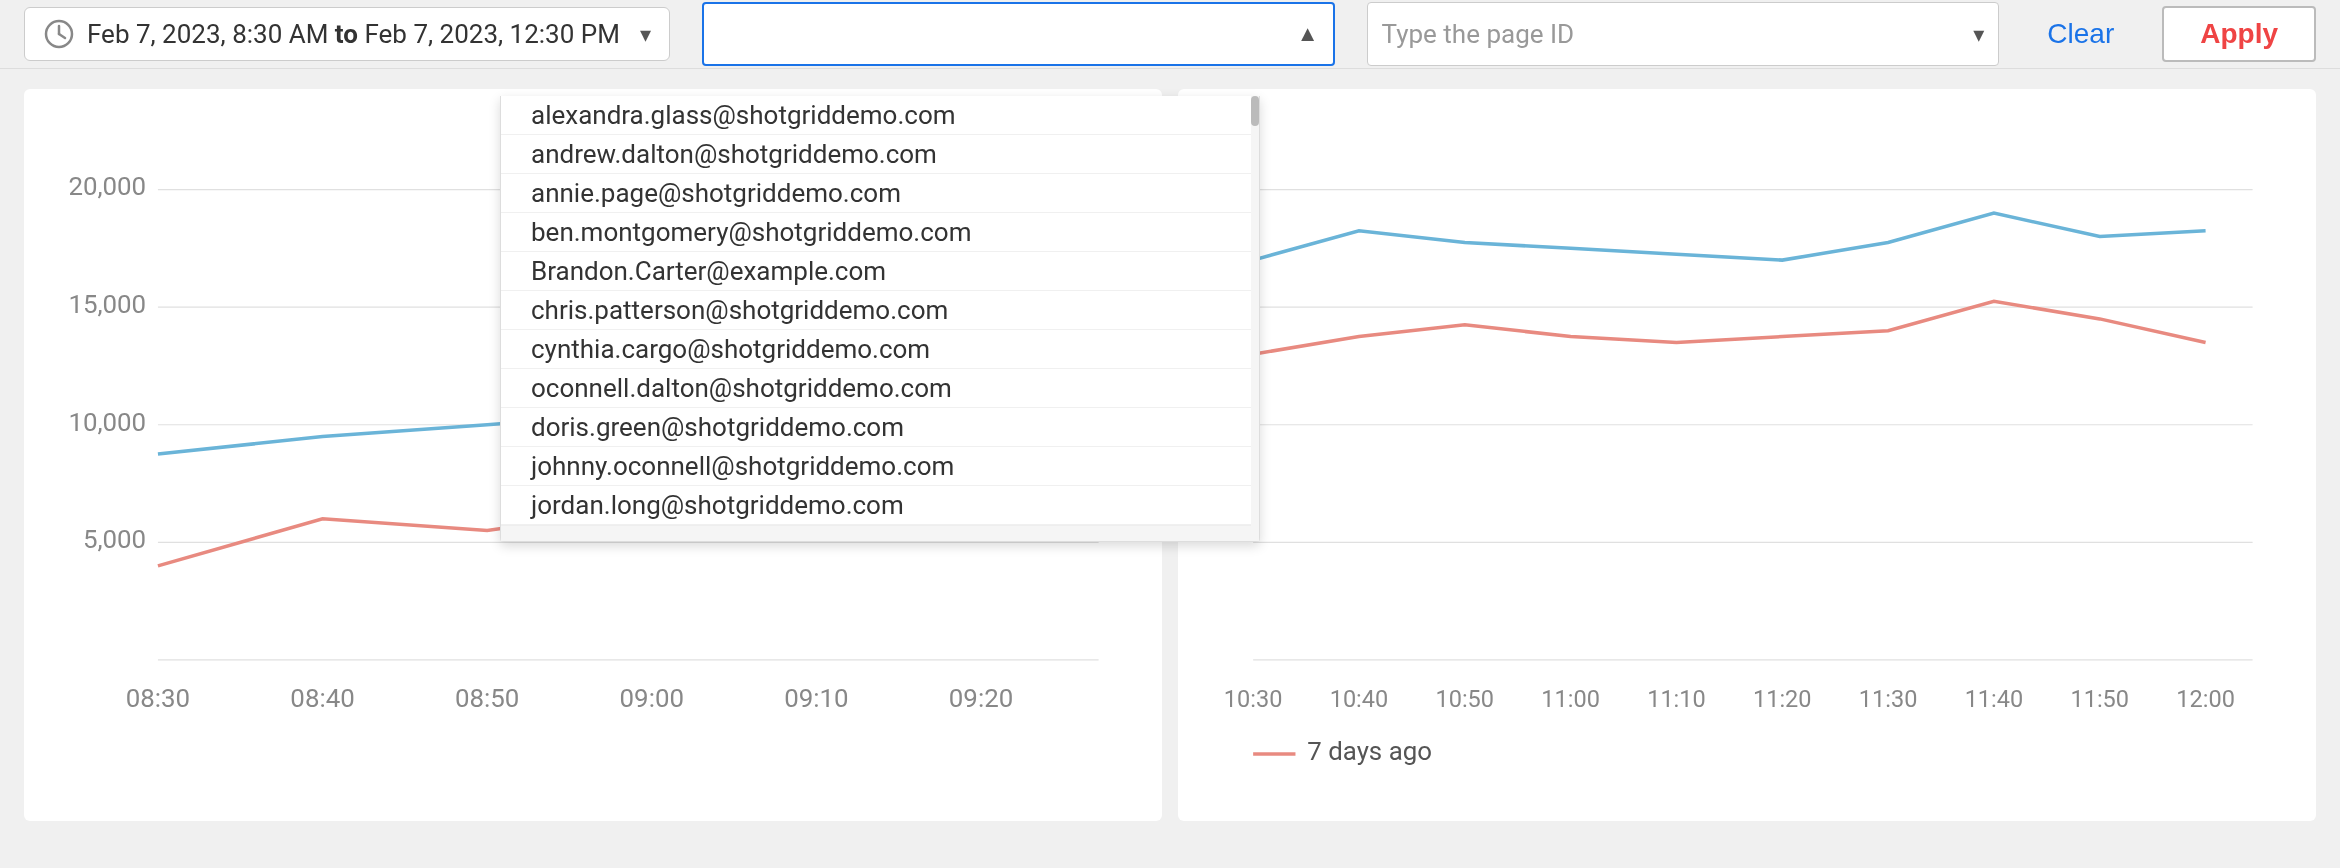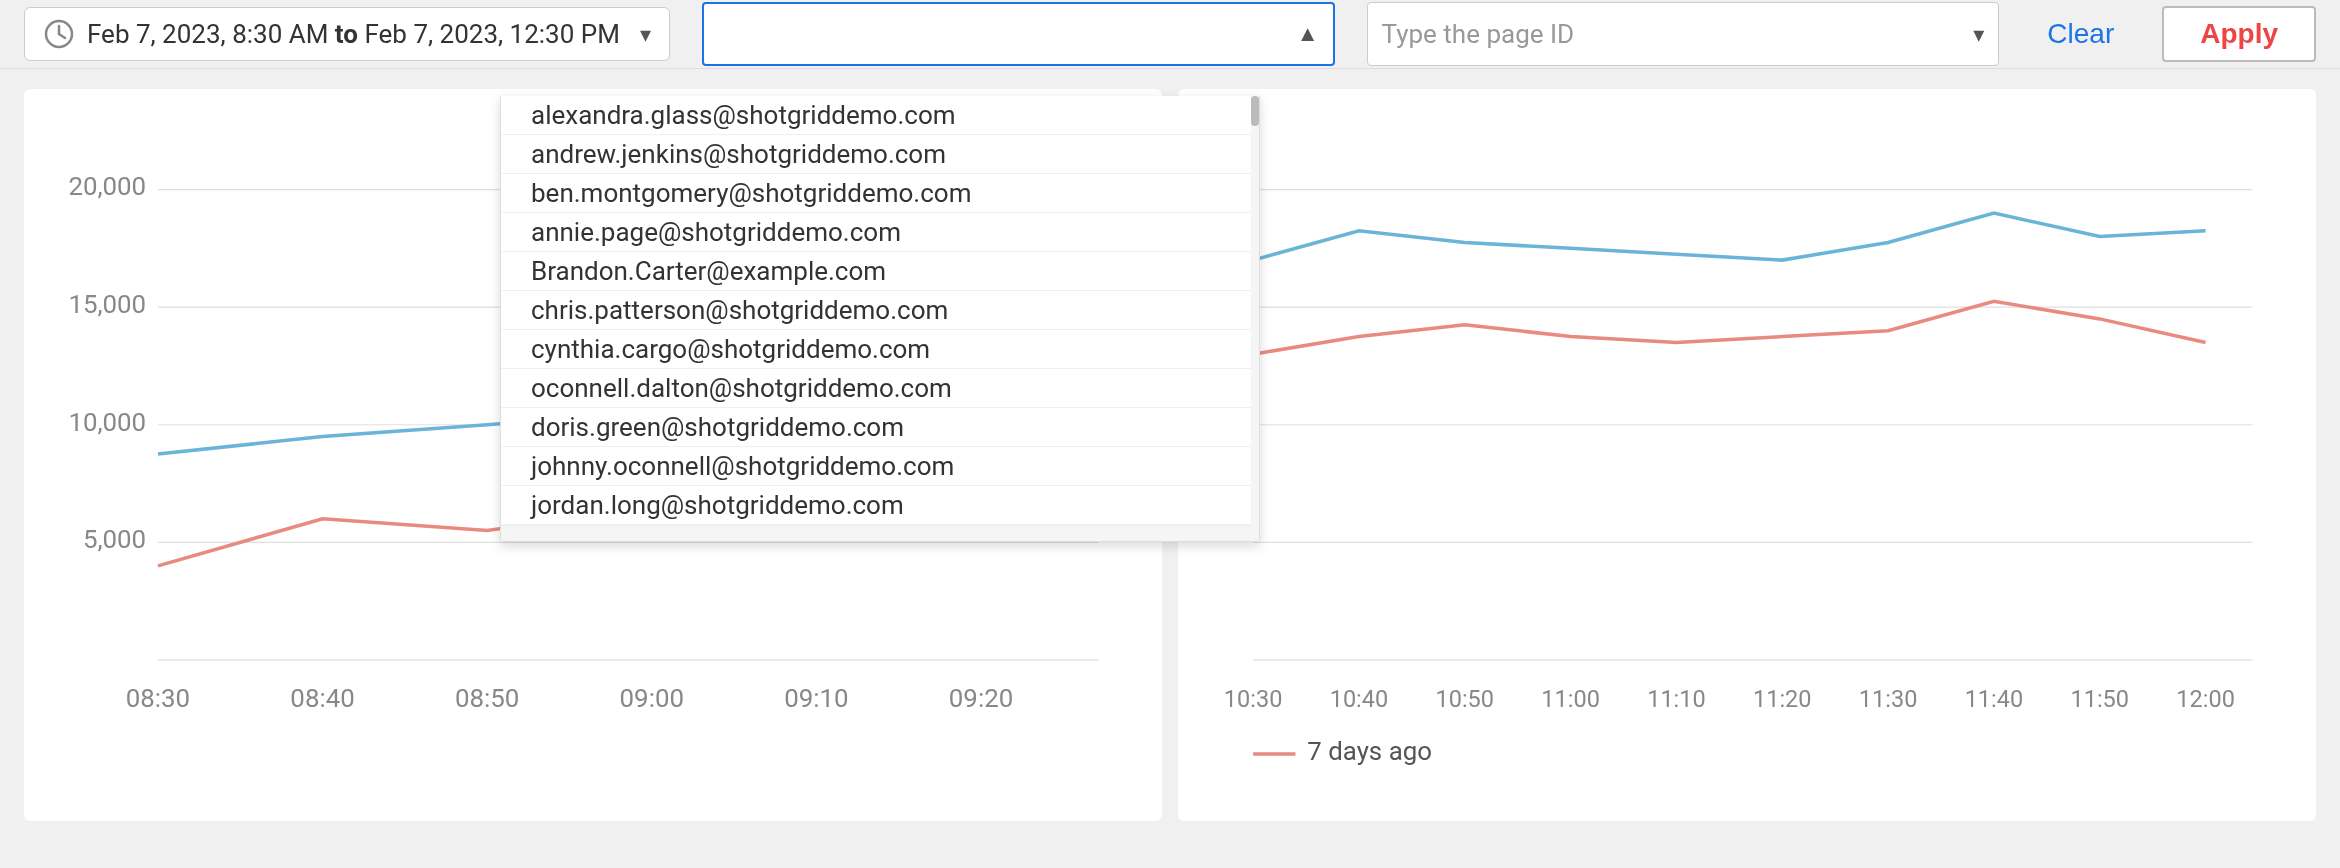--- a/index.html
+++ b/index.html
@@ -325,23 +325,23 @@
   </div>
 
 </div>
 
 <div class="dropdown-overlay">
   <div class="dropdown-scrollbar-track">
     <div class="dropdown-scrollbar-thumb"></div>
   </div>
   <div id="dropdown-items-container">
   <div class="dropdown-item">alexandra.glass@shotgriddemo.com</div>
-      <div class="dropdown-item">andrew.jenkins@shotgriddemo.com</div>
+      <div class="dropdown-item">andrew.dalton@shotgriddemo.com</div>
+      <div class="dropdown-item">annie.page@shotgriddemo.com</div>
       <div class="dropdown-item">ben.montgomery@shotgriddemo.com</div>
-      <div class="dropdown-item">annie.page@shotgriddemo.com</div>
       <div class="dropdown-item">Brandon.Carter@example.com</div>
       <div class="dropdown-item">chris.patterson@shotgriddemo.com</div>
       <div class="dropdown-item">cynthia.cargo@shotgriddemo.com</div>
       <div class="dropdown-item">oconnell.dalton@shotgriddemo.com</div>
       <div class="dropdown-item">doris.green@shotgriddemo.com</div>
       <div class="dropdown-item">johnny.oconnell@shotgriddemo.com</div>
       <div class="dropdown-item">jordan.long@shotgriddemo.com</div>
     </div>
   <div class="dropdown-scroll-indicator"></div>
 </div>

